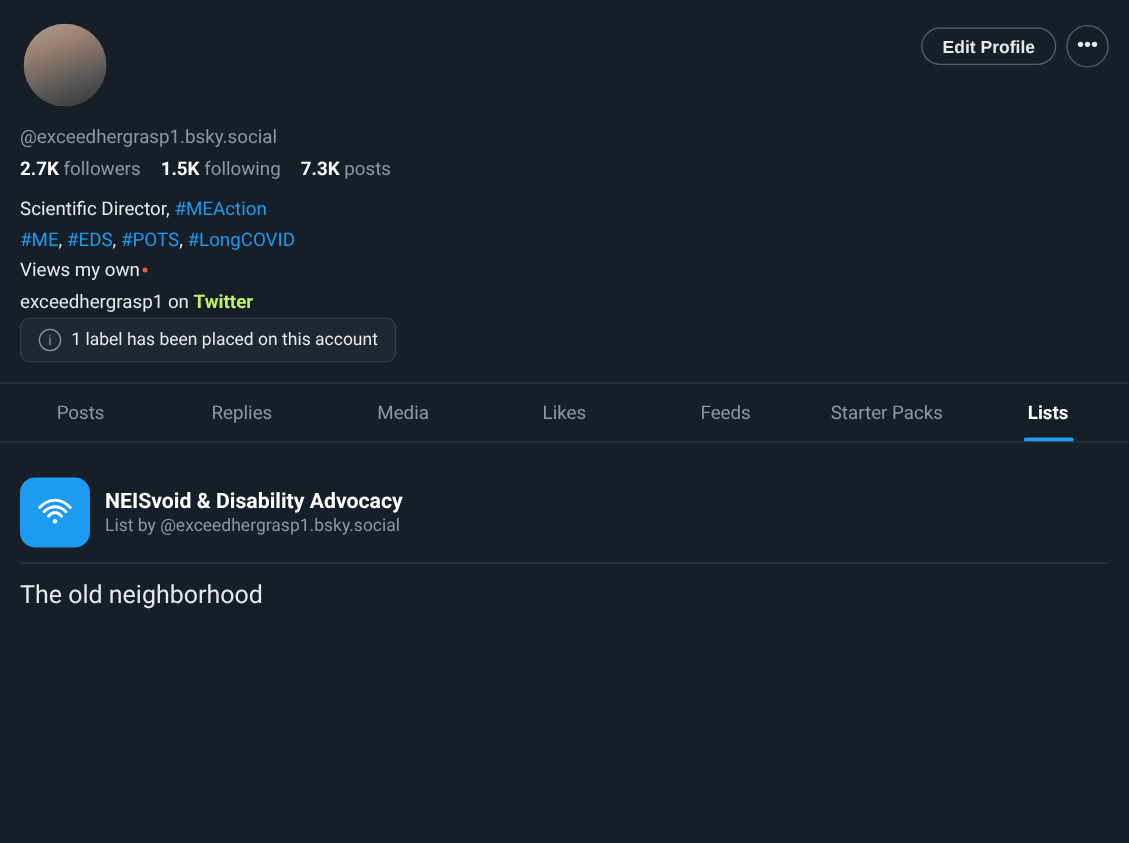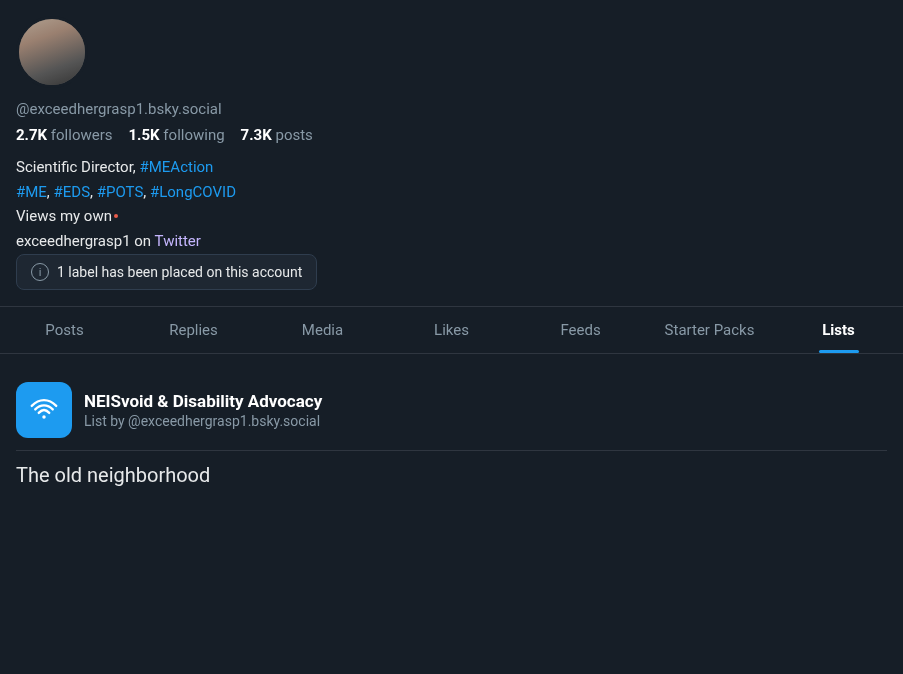--- a/index.html
+++ b/index.html
@@ -117,22 +117,22 @@
     .bio-line {
       display: block;
       margin-bottom: 2px;
     }
 
     .hashtag {
       color: #1d9bf0;
     }
 
     .twitter-handle {
-      color: #c4b5fd;
-      font-weight: 400;
+      color: #bef264;
+      font-weight: 700;
     }
 
     .label-notice {
       display: inline-flex;
       align-items: center;
       gap: 8px;
       background-color: #1e2732;
       border: 1px solid #2f3d4e;
       border-radius: 8px;
       padding: 8px 14px;
@@ -263,20 +263,24 @@
 </head>
 <body>
 
 <div class="profile-header">
 
   
   <div class="header-top-row">
     <div class="avatar-container">
       <div class="avatar-silhouette"></div>
     </div>
+    <div class="header-actions">
+      <button class="edit-profile-btn">Edit Profile</button>
+      <button class="more-btn">•••</button>
+    </div>
   </div>
 
   
 
   
   <div class="profile-handle">@exceedhergrasp1.bsky.social</div>
 
   
   <div class="profile-stats">
     <span>

